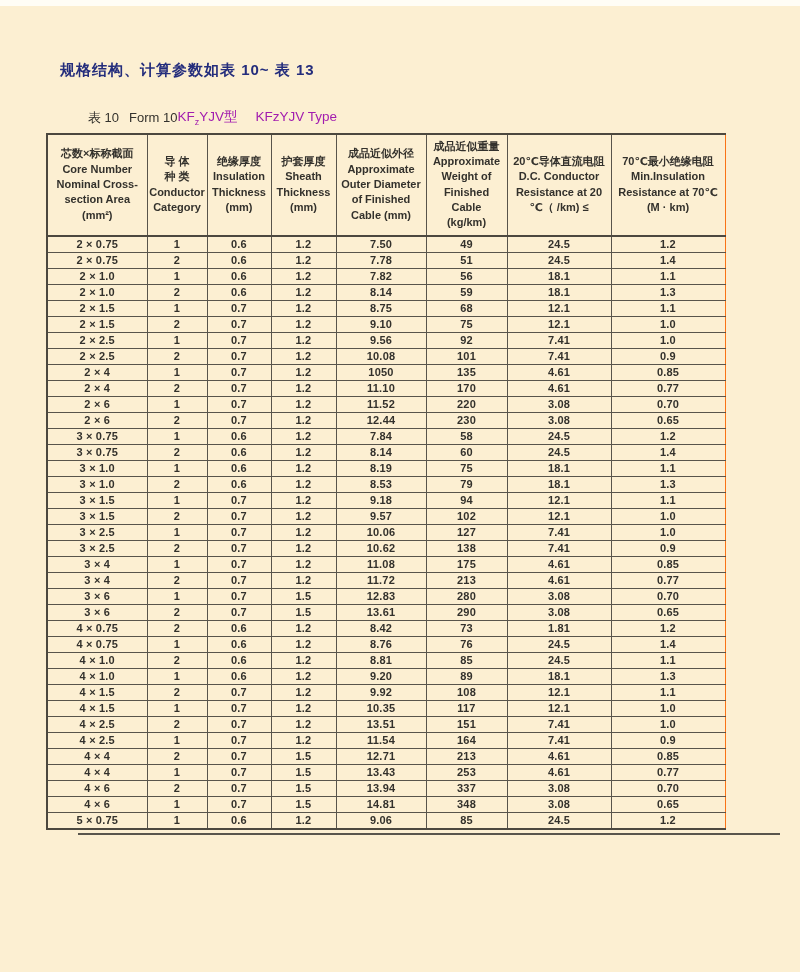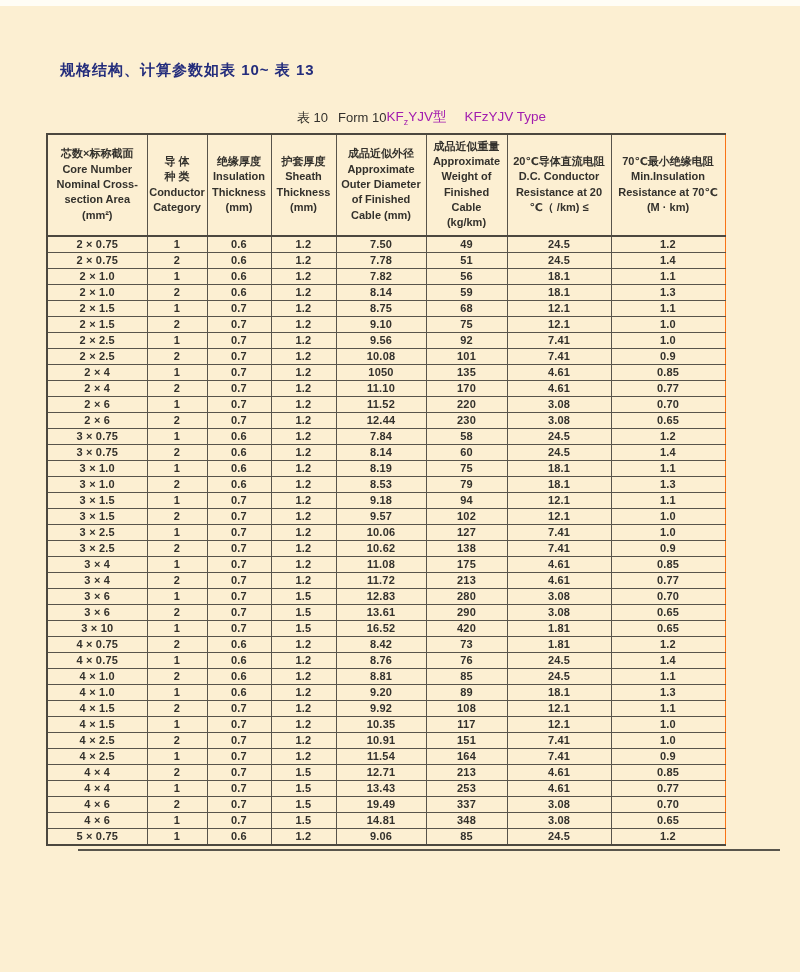--- a/index.html
+++ b/index.html
@@ -16,21 +16,21 @@
   .title-zh{
     font-size:15px;font-weight:bold;color:#242d7c;
     letter-spacing:1px;margin:0 0 7px 0;
   }
   .title-en{
     font-size:15.5px;font-weight:bold;color:#242d7c;
     margin:0;letter-spacing:0.1px;
   }
   .table-meta{
     margin:28px 45px 6px 78px;
-    display:flex;justify-content:center;align-items:flex-end;
+    display:flex;justify-content:flex-start;align-items:flex-end;
   }
   .table-label{font-size:13px;color:#33312c;padding-left:10px;}
   .type-label{font-size:13.5px;font-weight:normal;color:#a21caf;}
   .type-label sub{font-size:9px;}
   .type-sep{display:inline-block;width:18px;}
   .label-sep{display:inline-block;width:10px;}
 
   table.spec{
     border-collapse:collapse;table-layout:fixed;
     margin-left:46px;width:678px;
@@ -364,30 +364,20 @@
         <td>3 × 6</td>
         <td>2</td>
         <td>0.7</td>
         <td>1.5</td>
         <td>13.61</td>
         <td>290</td>
         <td>3.08</td>
         <td>0.65</td>
       </tr>
       <tr>
-        <td>3 × 10</td>
-        <td>1</td>
-        <td>0.7</td>
-        <td>1.5</td>
-        <td>16.52</td>
-        <td>420</td>
-        <td>1.81</td>
-        <td>0.65</td>
-      </tr>
-      <tr>
         <td>4 × 0.75</td>
         <td>2</td>
         <td>0.6</td>
         <td>1.2</td>
         <td>8.42</td>
         <td>73</td>
         <td>1.81</td>
         <td>1.2</td>
       </tr>
       <tr>
@@ -438,21 +428,21 @@
         <td>10.35</td>
         <td>117</td>
         <td>12.1</td>
         <td>1.0</td>
       </tr>
       <tr>
         <td>4 × 2.5</td>
         <td>2</td>
         <td>0.7</td>
         <td>1.2</td>
-        <td>10.91</td>
+        <td>13.51</td>
         <td>151</td>
         <td>7.41</td>
         <td>1.0</td>
       </tr>
       <tr>
         <td>4 × 2.5</td>
         <td>1</td>
         <td>0.7</td>
         <td>1.2</td>
         <td>11.54</td>
@@ -478,21 +468,21 @@
         <td>13.43</td>
         <td>253</td>
         <td>4.61</td>
         <td>0.77</td>
       </tr>
       <tr>
         <td>4 × 6</td>
         <td>2</td>
         <td>0.7</td>
         <td>1.5</td>
-        <td>19.49</td>
+        <td>13.94</td>
         <td>337</td>
         <td>3.08</td>
         <td>0.70</td>
       </tr>
       <tr>
         <td>4 × 6</td>
         <td>1</td>
         <td>0.7</td>
         <td>1.5</td>
         <td>14.81</td>

